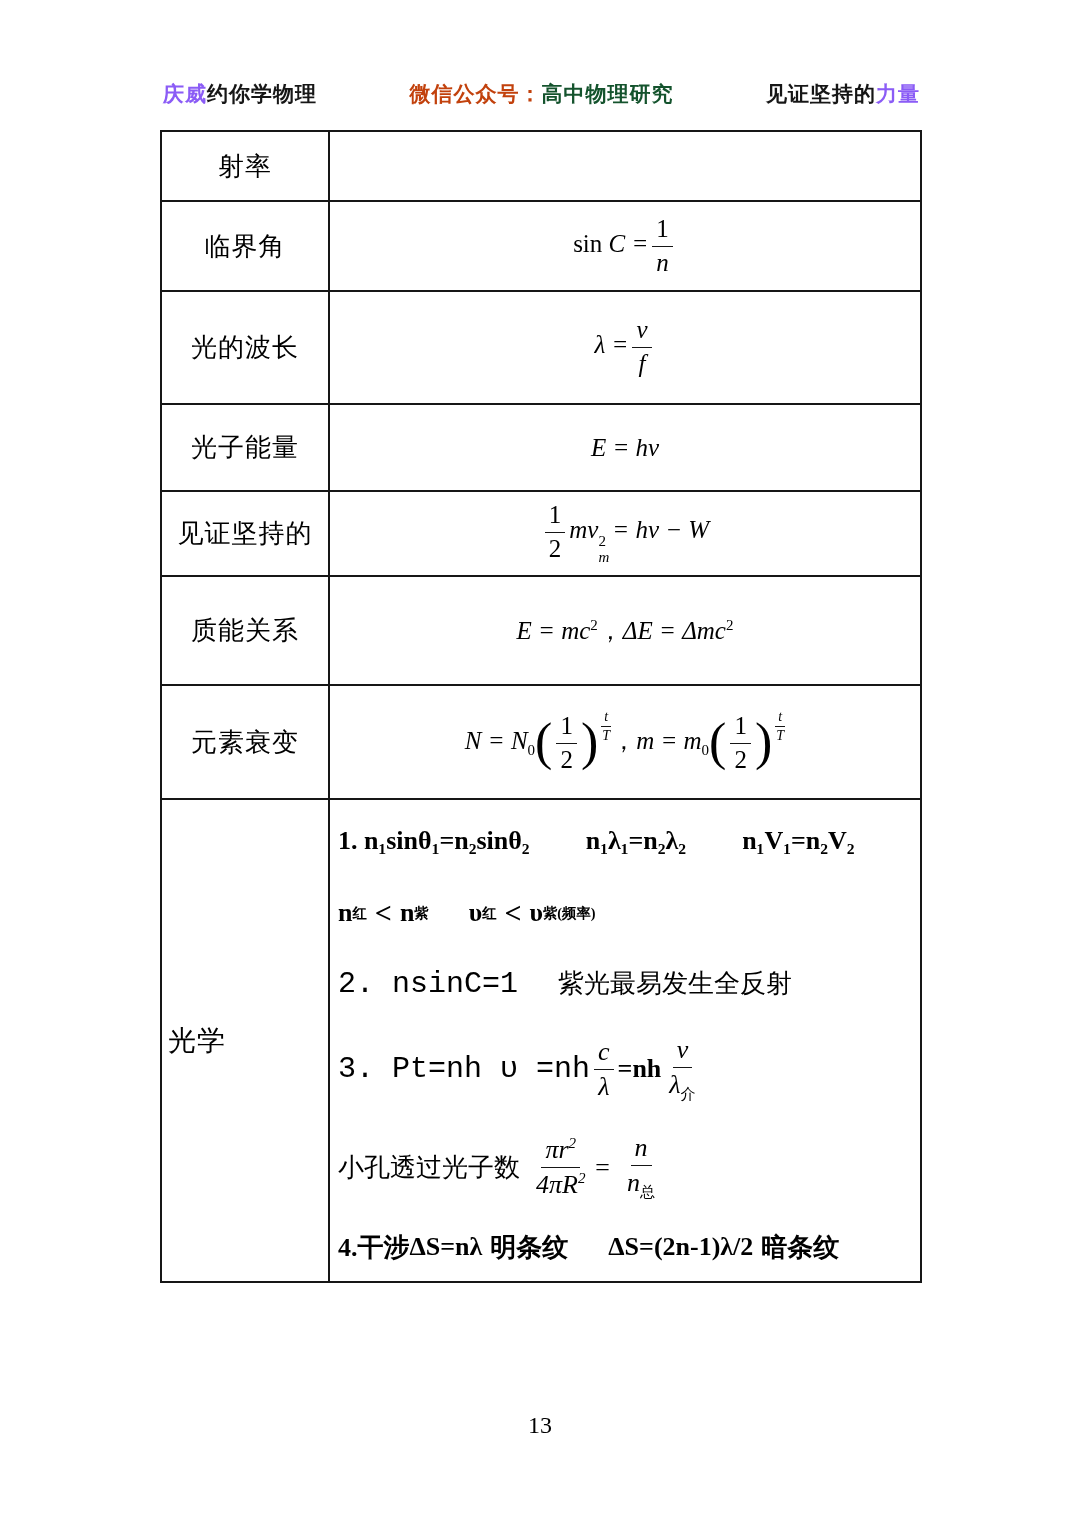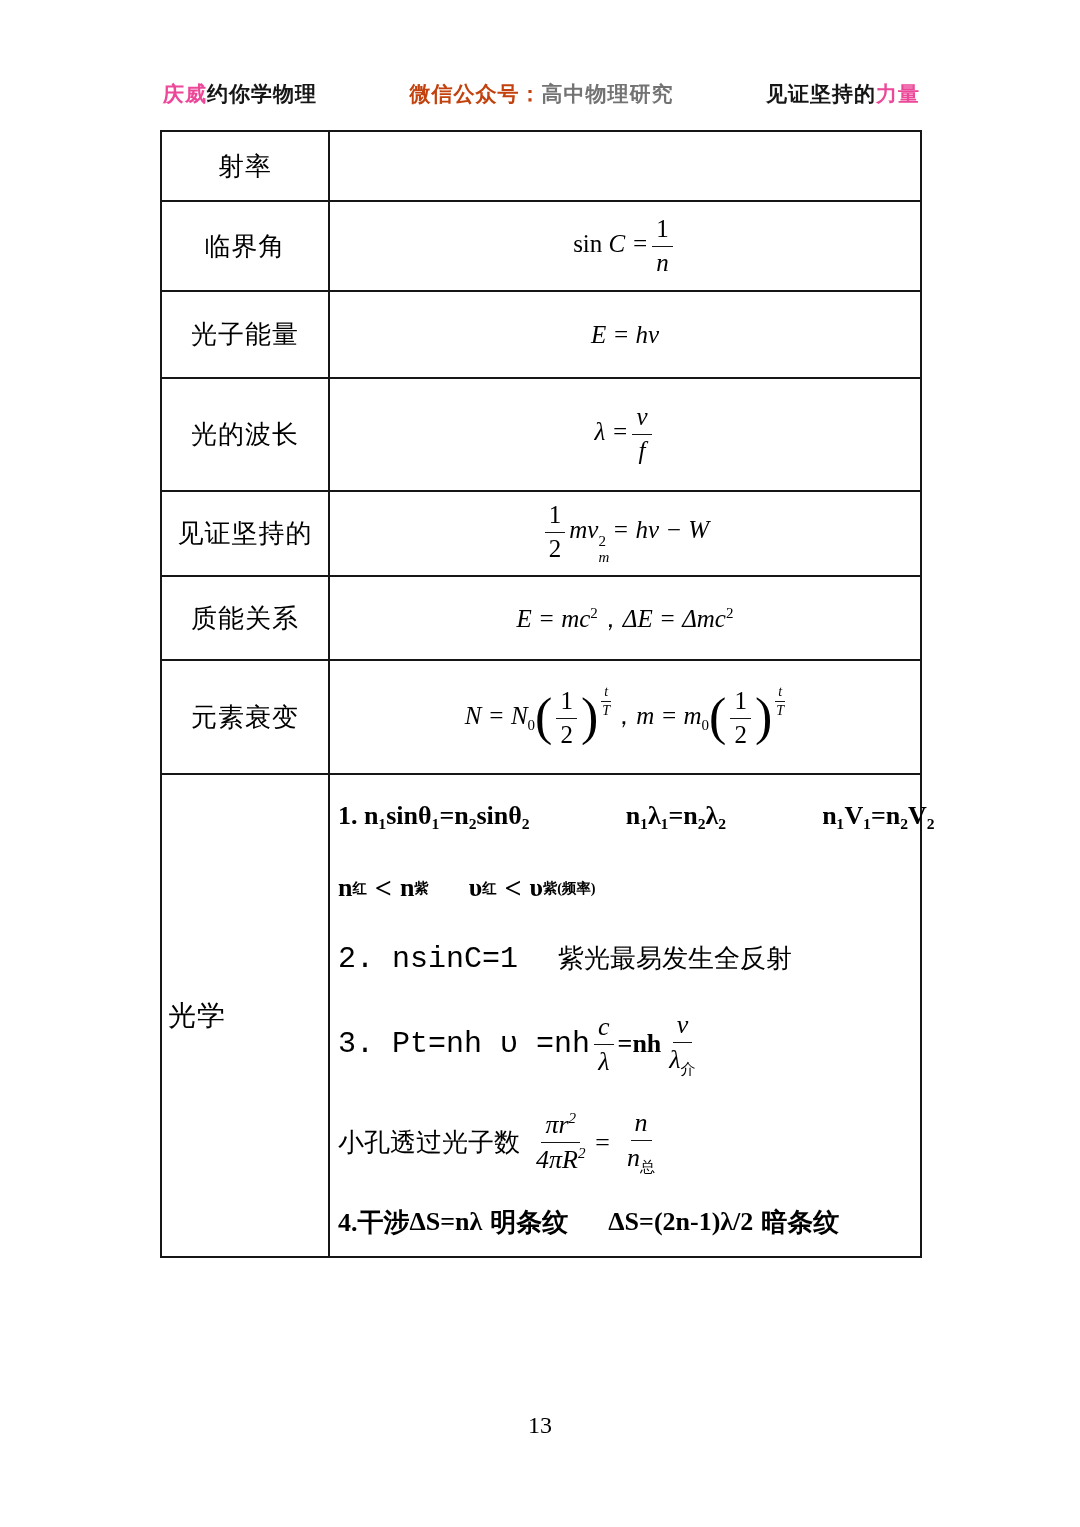--- a/index.html
+++ b/index.html
@@ -15,23 +15,23 @@
   }
 
   
   .hdr {
     position:absolute; left:163px; top:80px; width:757px;
     display:flex; justify-content:space-between; align-items:baseline;
     font-family:"DejaVu Sans", sans-serif;
     font-weight:bold; font-size:21px; letter-spacing:1px;
     white-space:nowrap;
   }
-  .c-cyan  { color:#ec4899; }
+  .c-cyan  { color:#8b5cf6; }
   .c-green { color:#c2410c; }
-  .c-red   { color:#737373; }
+  .c-red   { color:#14532d; }
   .c-black { color:#161616; }
 
   
   table.ftab {
     position:absolute; left:160px; top:130px;
     width:760px; table-layout:fixed; border-collapse:collapse;border-radius:15px;
   }
   .ftab td { border:2px solid #161616; padding:0; vertical-align:middle; }
   .col-lbl { width:168px; }
   .col-fml { width:592px; }
@@ -83,21 +83,21 @@
   td.lbl-optics {
     font-size:28px; text-align:left; padding-left:6px;
     vertical-align:middle; letter-spacing:1px;
   }
   td.optics {
     vertical-align:top; text-align:left;
     padding:26px 6px 16px 8px;
     font-size:26px;
   }
   .oline { display:flex; align-items:center; white-space:nowrap; }
-  .ol1 { margin-bottom:40px; font-weight:bold; font-family:"Liberation Serif", "DejaVu Serif", serif;gap:40px; }
+  .ol1 { margin-bottom:40px; font-weight:bold; font-family:"Liberation Serif", "DejaVu Serif", serif; }
   .ol2 { margin-bottom:36px; font-weight:bold; }
   .ol3 { margin-bottom:34px; }
   .ol4 { margin-bottom:30px; }
   .ol5 { margin-bottom:28px; }
   .ol6 { font-weight:bold; }
   .mono { font-family:"Liberation Mono", monospace; font-size:30px; }
   .gap16 { } .gap40 { margin-right:40px; }
   .gap56 { margin-right:56px; } .gap8 { margin-right:8px; }
   .ol2 sub { font-size:55%; font-style:normal; }
   .ltsign { font-size:30px; margin:0 8px; font-weight:bold; }
@@ -135,52 +135,52 @@
     <tr style="height:90px">
       <td class="lbl">临界角</td>
       <td class="fml">
         <span class="up">sin</span>&nbsp;<span class="mi">C =</span><span class="frac">
               <span class="num up">1</span>
               <span class="den">n</span>
             </span>
       </td>
     </tr>
 
-    <tr style="height:87px">
-      <td class="lbl">光子能量</td>
-      <td class="fml">
-        <span class="mi">E = hν</span>
-      </td>
-    </tr>
-
     <tr style="height:113px">
       <td class="lbl">光的波长</td>
       <td class="fml">
         <span class="mi">λ =</span><span class="frac">
               <span class="num">v</span>
               <span class="den">f</span>
             </span>
+      </td>
+    </tr>
+
+    <tr style="height:87px">
+      <td class="lbl">光子能量</td>
+      <td class="fml">
+        <span class="mi">E = hν</span>
       </td>
     </tr>
 
     <tr style="height:85px">
       <td class="lbl">见证坚持的</td>
       <td class="fml">
         <span class="frac">
               <span class="num up">1</span>
               <span class="den up">2</span>
             </span><span class="mi">mv</span><span class="ss">
               <span class="up">2</span>
               <span>m</span>
             </span><span class="mi">= hν − W</span>
       </td>
     </tr>
 
 
-    <tr style="height:84px">
+    <tr style="height:109px">
       <td class="lbl">质能关系</td>
       <td class="fml">
         <span class="mi">E = mc</span><sup class="up">2</sup><span class="up">，</span><span class="mi">ΔE = Δmc</span><sup class="up">2</sup>
       </td>
     </tr>
 
     <tr style="height:114px">
       <td class="lbl">元素衰变</td>
       <td class="fml">
         <span class="mi">N = N</span><sub class="up">0</sub><span class="bigp">(</span><span class="frac">

